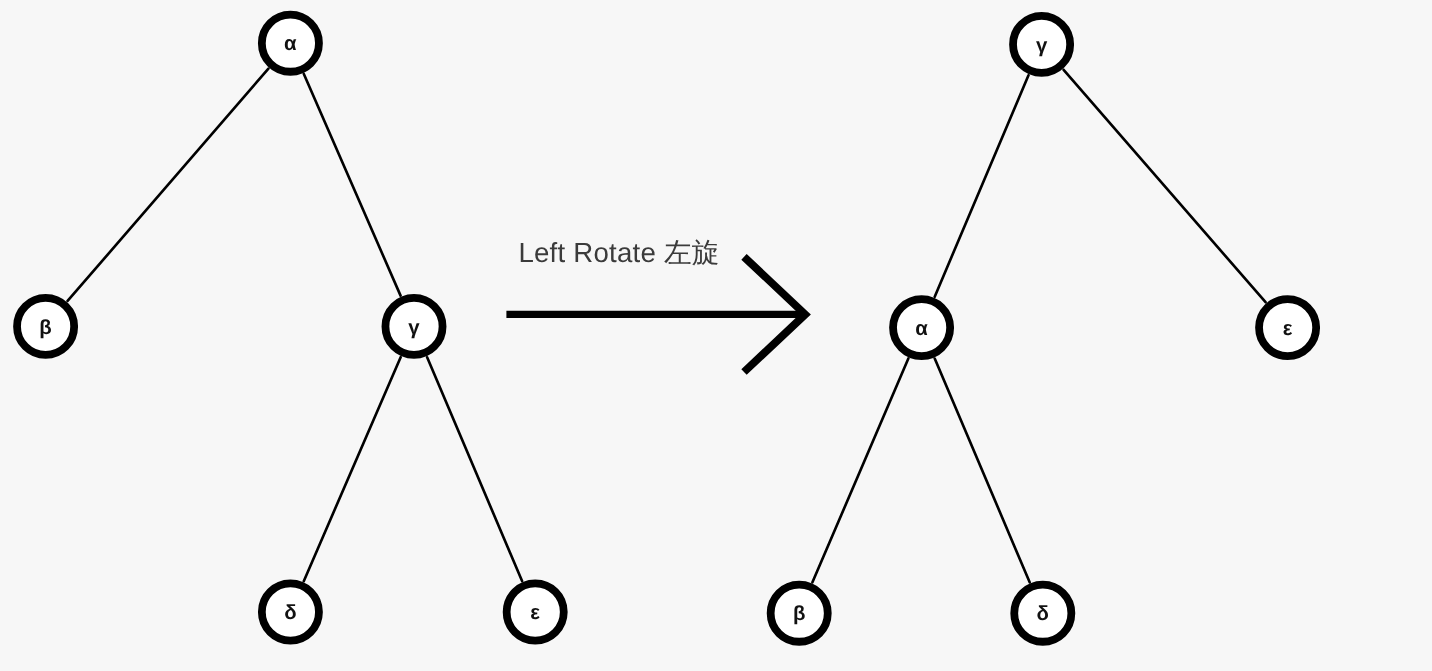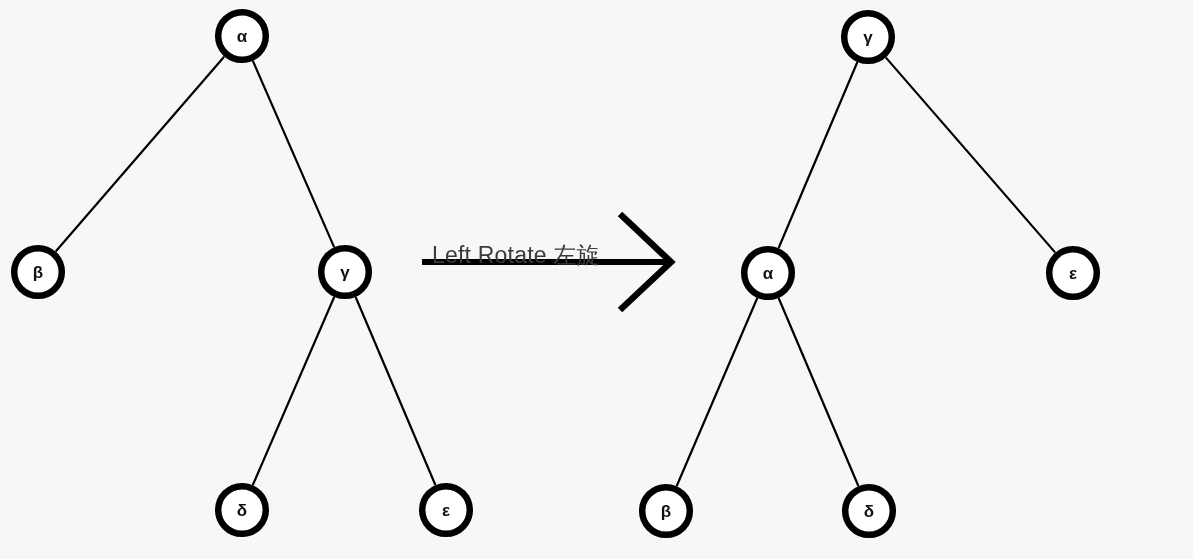--- a/index.html
+++ b/index.html
@@ -121,15 +121,15 @@
           <circle cx="869" cy="511" r="23.8" class="node-circle"></circle>
           <text x="869" y="511.5" class="node-text">δ</text>
         </g>
       </g>
     <g id="arrow-layer">
         <line x1="422" y1="262" x2="668" y2="262" class="arrow-shaft"></line>
         <polyline points="620,214 671,262 620,310" class="arrow-head"></polyline>
       </g>
   </svg>
 
-  <div class="transform-label" id="transform-label" style="left: 432px; top: 226px; transform: translateY(-100%); margin-top: 45px;">Left Rotate 左旋</div>
+  <div class="transform-label" id="transform-label" style="left: 432px; top: 226px; transform: translateY(-100%);">Left Rotate 左旋</div>
 
 </div>
 
 </body></html>

